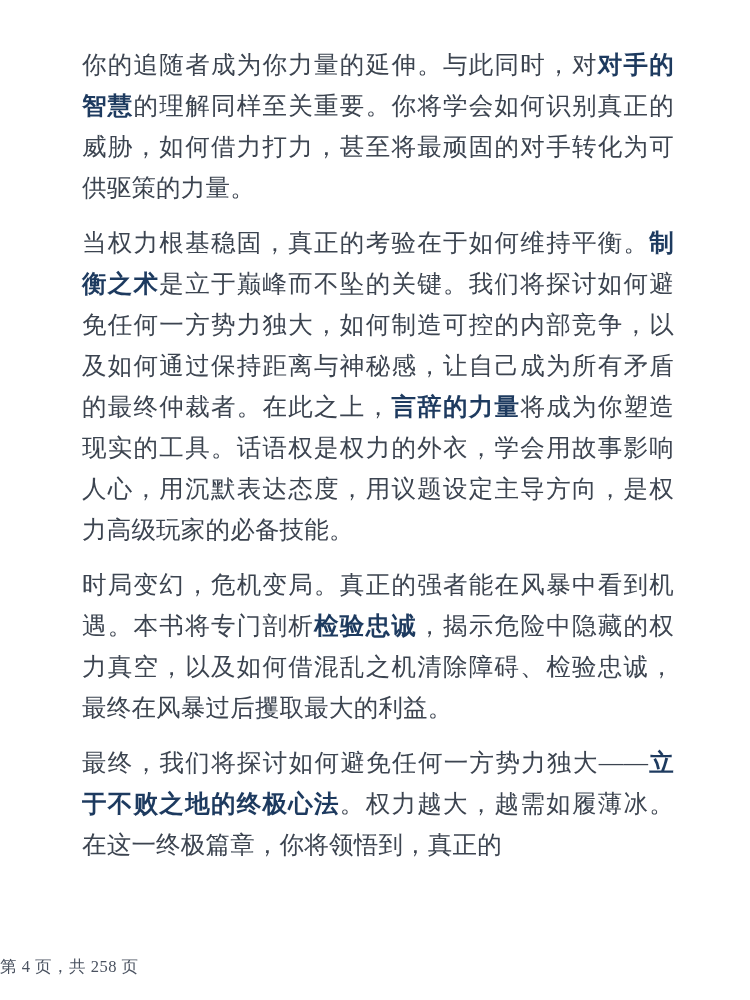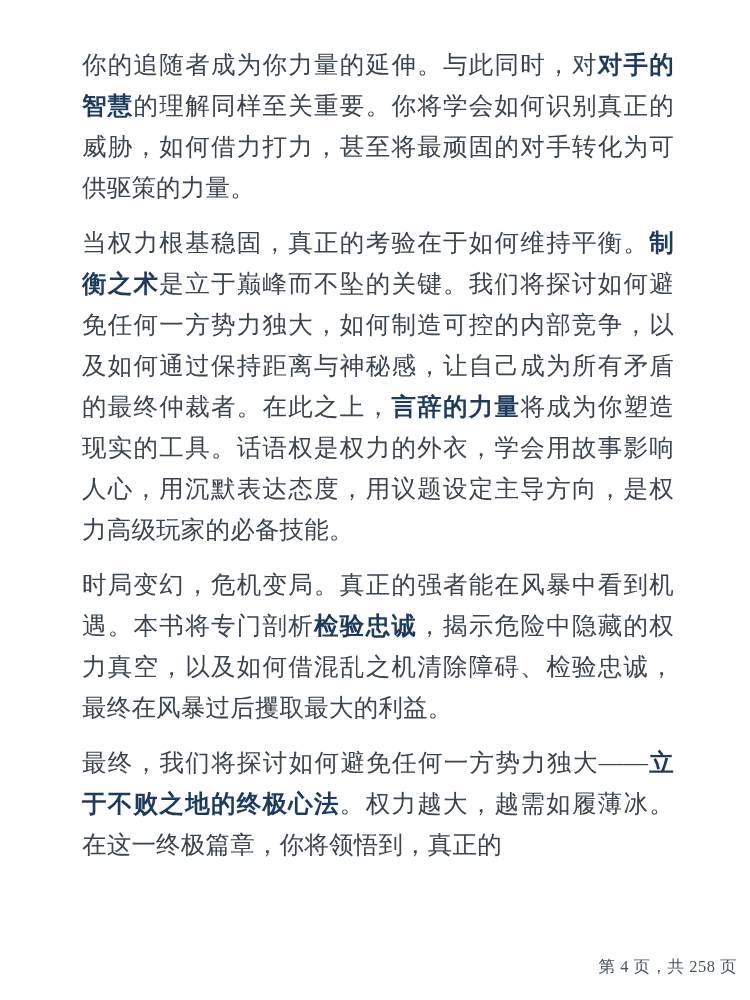--- a/index.html
+++ b/index.html
@@ -42,21 +42,21 @@
   }
   .em {
     font-weight: bold;
     color: #1d3a5f;
   }
   .footer {
     position: absolute;
     left: 0;
     right: 0;
     bottom: 22px;
-    text-align: right;
+    text-align: left;
     font-size: 16.5px;
     color: #4a5260;
     font-family: "Liberation Serif", "DejaVu Serif", serif;
     letter-spacing: 0.5px;
   }
 </style>
 </head>
 <body>
 
 <div class="page">

